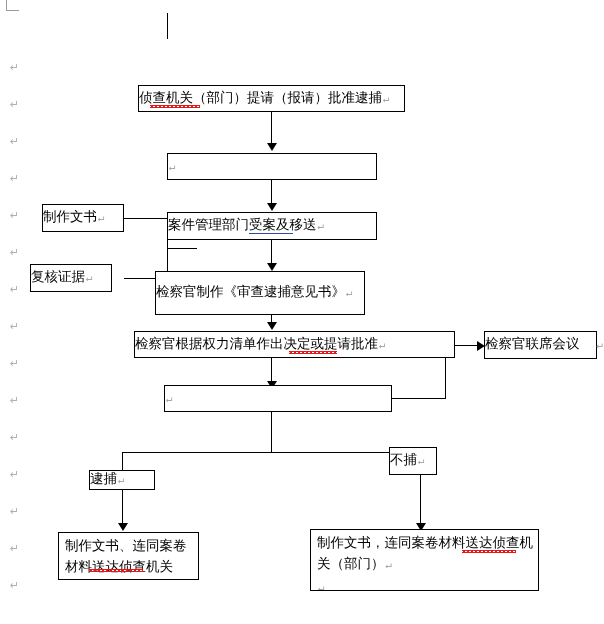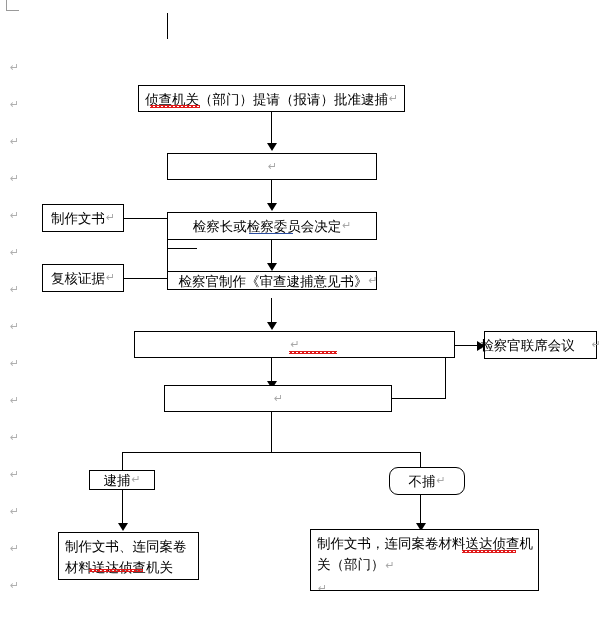--- a/index.html
+++ b/index.html
@@ -66,22 +66,23 @@
     position: absolute;
     box-sizing: border-box;
     border: 1px solid #000000;
     background: #ffffff;
     font-size: 13.5px;
     line-height: 20px;
     text-align: center;
     white-space: nowrap;
     display: flex;
     align-items: center;
-    justify-content: center;
+    justify-content: flex-start;
     z-index: 3;
+    font-family: Liberation Mono, monospace;
   }
   .box.multiline {
     white-space: normal;
     text-align: left;
     display: block;
     padding: 3px 5px 0 6px;
     line-height: 21px;
     overflow: hidden;
   }
   
@@ -197,60 +198,61 @@
     <span>侦查机关（部门）提请（报请）批准逮捕</span>
       <span class="pilcrow-inline">↵</span>
   </div>
   <div class="squiggle-red" style="left:150px; top:105px; width:50px;"></div>
 
   <div class="box" style="left:167px; top:153px; width:210px; height:27px;">
       <span class="pilcrow-inline">↵</span>
   </div>
 
   <div class="box" style="left:167px; top:212px; width:210px; height:28px;">
-    <span>检察长或检察委员会决定</span>
+    <span>案件管理部门受案及移送</span>
       <span class="pilcrow-inline">↵</span>
   </div>
   <div class="underline-blue" style="left:249px; top:233px; width:44px;"></div>
 
-  <div class="box" style="left:167px; top:271px; width:210px; height:19px;padding-left:12px;">
+  <div class="box" style="left:155px; top:271px; width:210px; height:44px;">
     <span>检察官制作《审查逮捕意见书》</span>
       <span class="pilcrow-inline">↵</span>
   </div>
 
   <div class="box" style="left:134px; top:331px; width:321px; height:27px;">
+    <span>检察官根据权力清单作出决定或提请批准</span>
       <span class="pilcrow-inline">↵</span>
   </div>
   <div class="squiggle-red" style="left:289px; top:351px; width:48px;"></div>
 
   <div class="box" style="left:164px; top:385px; width:228px; height:27px;">
       <span class="pilcrow-inline">↵</span>
   </div>
 
   <div class="box" style="left:42px; top:204px; width:82px; height:28px;">
     <span>制作文书</span>
       <span class="pilcrow-inline">↵</span>
   </div>
 
-  <div class="box" style="left:42px; top:264px; width:82px; height:28px;">
+  <div class="box" style="left:30px; top:264px; width:82px; height:28px;">
     <span>复核证据</span>
       <span class="pilcrow-inline">↵</span>
   </div>
 
   <div class="box" style="left:484px; top:331px; width:113px; height:28px;gap:16px;">
     <span>检察官联席会议</span>
       <span class="pilcrow-inline">↵</span>
   </div>
 
   <div class="box" style="left:89px; top:470px; width:66px; height:20px;">
     <span>逮捕</span>
       <span class="pilcrow-inline">↵</span>
   </div>
 
-  <div class="box" style="left:389px; top:467px; width:76px; height:28px;border-radius:9px;">
+  <div class="box" style="left:389px; top:447px; width:48px; height:28px;">
     <span>不捕</span>
       <span class="pilcrow-inline">↵</span>
   </div>
 
   <div class="box multiline" style="left:58px; top:532px; width:141px; height:48px;">
     <span>制作文书、连同案卷材料送达侦查机关（部</span>
   </div>
   <div class="squiggle-red" style="left:89px; top:569px; width:54px;"></div>
 
   <div class="box multiline" style="left:310px; top:529px; width:229px; height:62px;">

